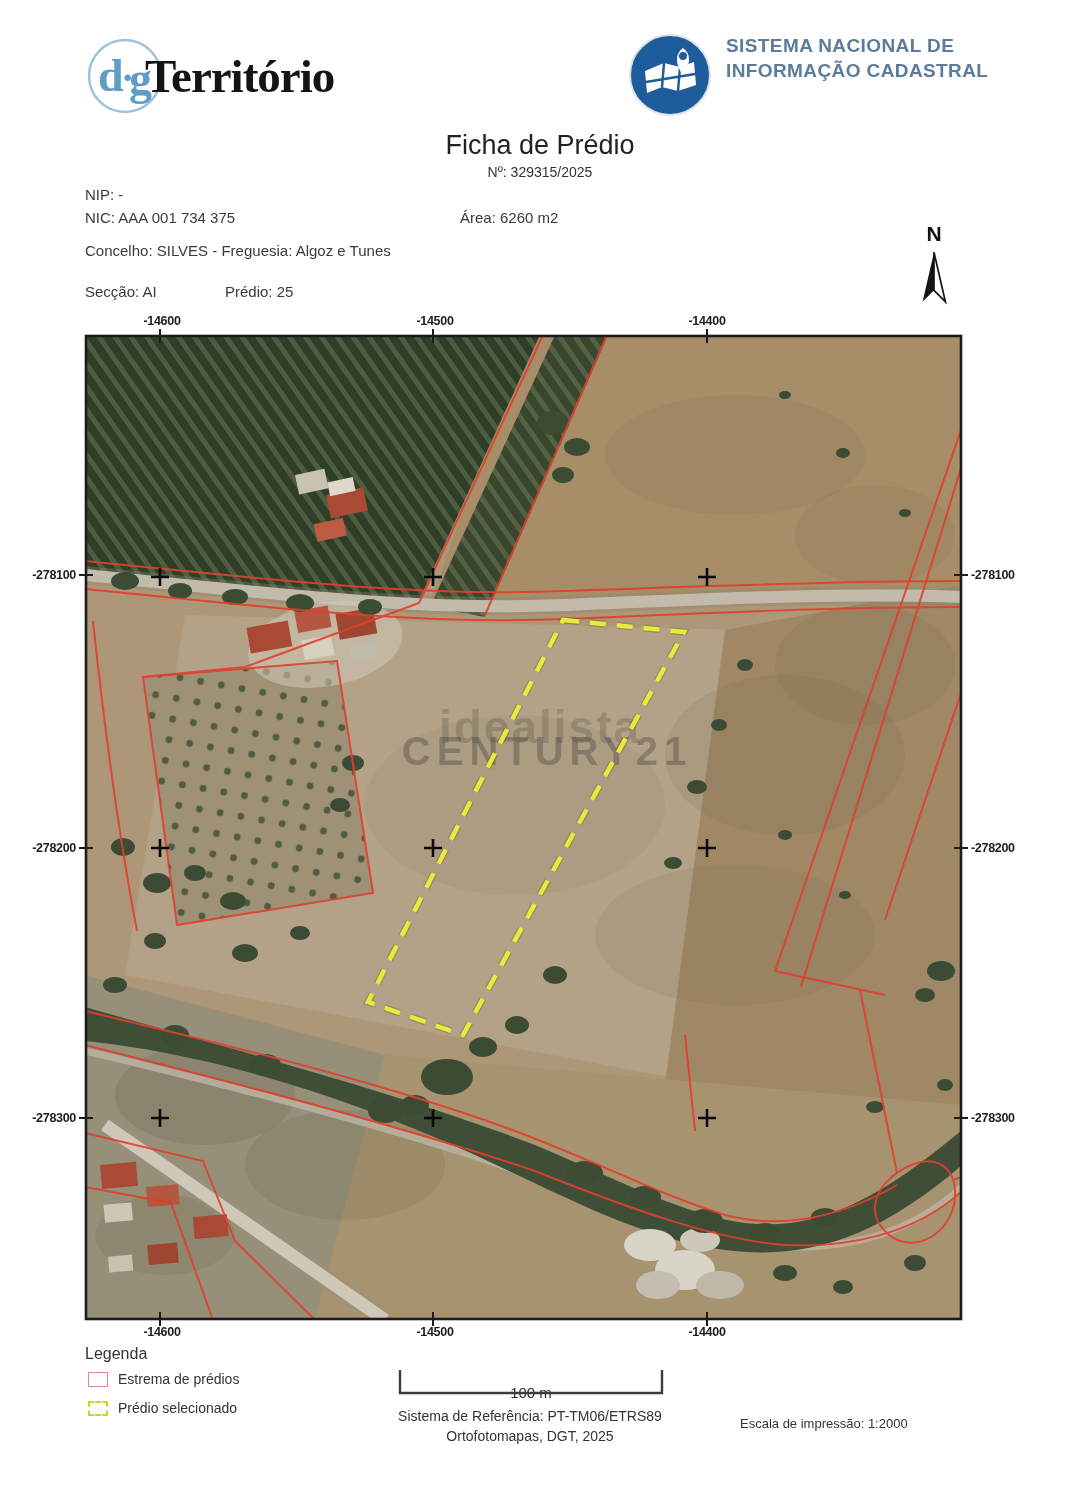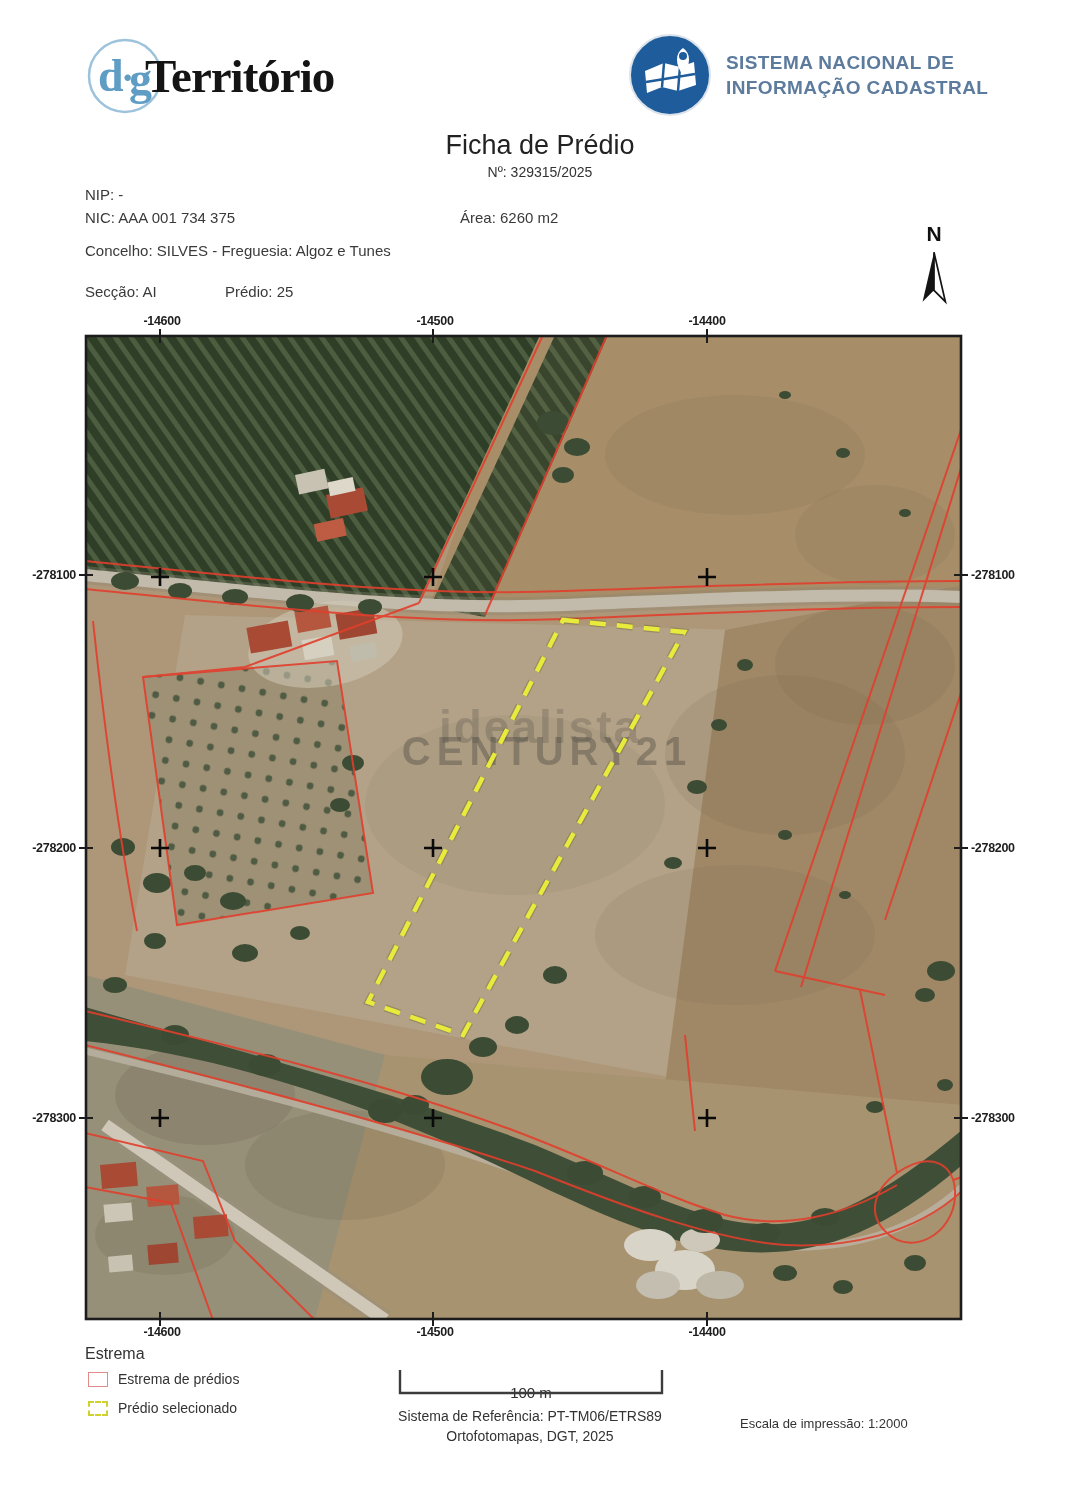--- a/index.html
+++ b/index.html
@@ -3,21 +3,21 @@
 <meta charset="utf-8">
 <style>
   html,body{margin:0;padding:0;background:#fff;}
   .page{position:relative;width:1080px;height:1493px;background:#ffffff;overflow:hidden;
         font-family:"Liberation Sans",sans-serif;color:#3a3a3a;}
 
   
   .dg-logo{position:absolute;left:85px;top:34px;display:flex;align-items:center;}
   .dg-name{font-family:"Liberation Serif",serif;font-size:47px;font-weight:700;color:#141414;
            margin-left:-20px;letter-spacing:-1px;position:relative;z-index:2;}
-  .snic{position:absolute;left:628px;top:33px;display:flex;align-items:center;}
+  .snic{position:absolute;left:628px;top:33px;display:flex;}
   .snic-text{margin-left:14px;font-size:19px;font-weight:700;color:#5c7b9d;
              letter-spacing:.4px;line-height:25px;}
 
   
   .title-main{position:absolute;left:0;right:0;top:130px;text-align:center;
               font-size:27px;font-weight:400;color:#222;}
   .title-num{position:absolute;left:0;right:0;top:164px;text-align:center;
              font-size:14px;color:#333;}
   .detail{position:absolute;font-size:15px;color:#3a3a3a;white-space:nowrap;}
 
@@ -298,21 +298,21 @@
         <g stroke-width="2">
           <path d="M75,-6 V8 M348,-6 V8 M622,-6 V8"></path>
           <path d="M75,977 V991 M348,977 V991 M622,977 V991"></path>
           <path d="M-6,240 H8 M-6,513 H8 M-6,783 H8"></path>
           <path d="M869,240 H883 M869,513 H883 M869,783 H883"></path>
         </g>
       </g>
     </svg>
   </div>
 
-  <div class="legend-title">Estrema</div>
+  <div class="legend-title">Legenda</div>
   <div class="legend-item" style="top:1371px;">
     <span class="sw sw-red"></span>
     <span>Estrema de prédios</span>
   </div>
   <div class="legend-item" style="top:1400px;">
     <span class="sw sw-yellow"></span>
     <span>Prédio selecionado</span>
   </div>
 
   <div class="scalebar">

